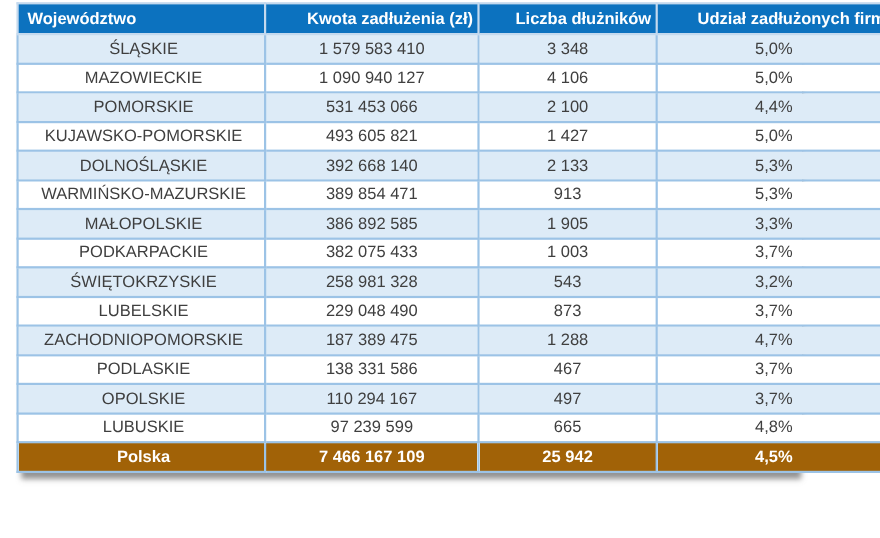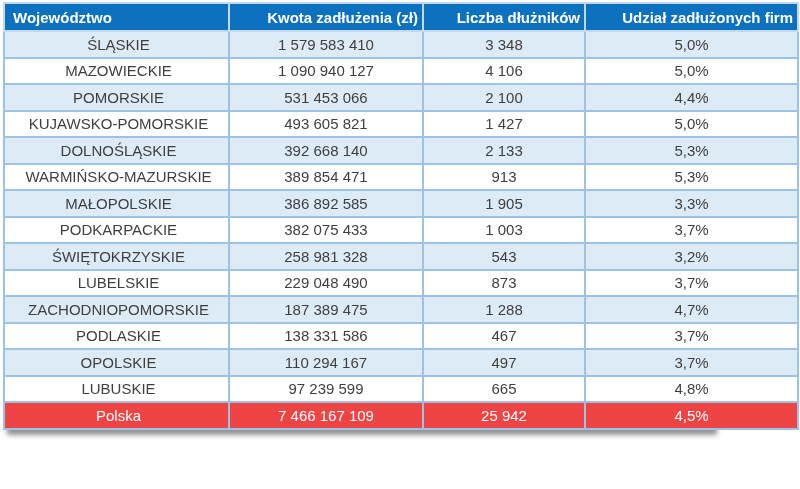--- a/index.html
+++ b/index.html
@@ -7,21 +7,21 @@
     padding: 0;
     width: 800px;
     height: 489px;
     background: #ffffff;
     font-family: "Liberation Sans", "DejaVu Sans", sans-serif;
     overflow: hidden;
   }
   .table-wrap {
     position: absolute;
     top: 2px;
-    left: 3px;
+    left: 15px;
     width: 714px;
     box-shadow: 2px 7px 5px -2px rgba(110,110,110,0.75);
   }
   table.debt-table {
     width: 100%;
     border-collapse: collapse;
     table-layout: fixed;
   }
   col.c1 { width: 225px; }
   col.c2 { width: 194px; }
@@ -54,23 +54,23 @@
     overflow: hidden;
   }
   .debt-table td.col-name {
     text-align: center;
     padding-left: 8px;
   }
   .debt-table tbody tr:nth-child(odd) td { background: #DDEBF7; }
   .debt-table tbody tr:nth-child(even) td { background: #FFFFFF; }
 
   .debt-table tfoot td {
-    background: #ef4444;
+    background: #a16207;
     color: #ffffff;
-    font-weight: normal;
+    font-weight: bold;
     border: 2px solid #9CC3E6;
     margin-top: 16px;
   }
 </style>
 </head>
 <body>
 
 <div class="table-wrap">
   <table class="debt-table">
     <colgroup>

